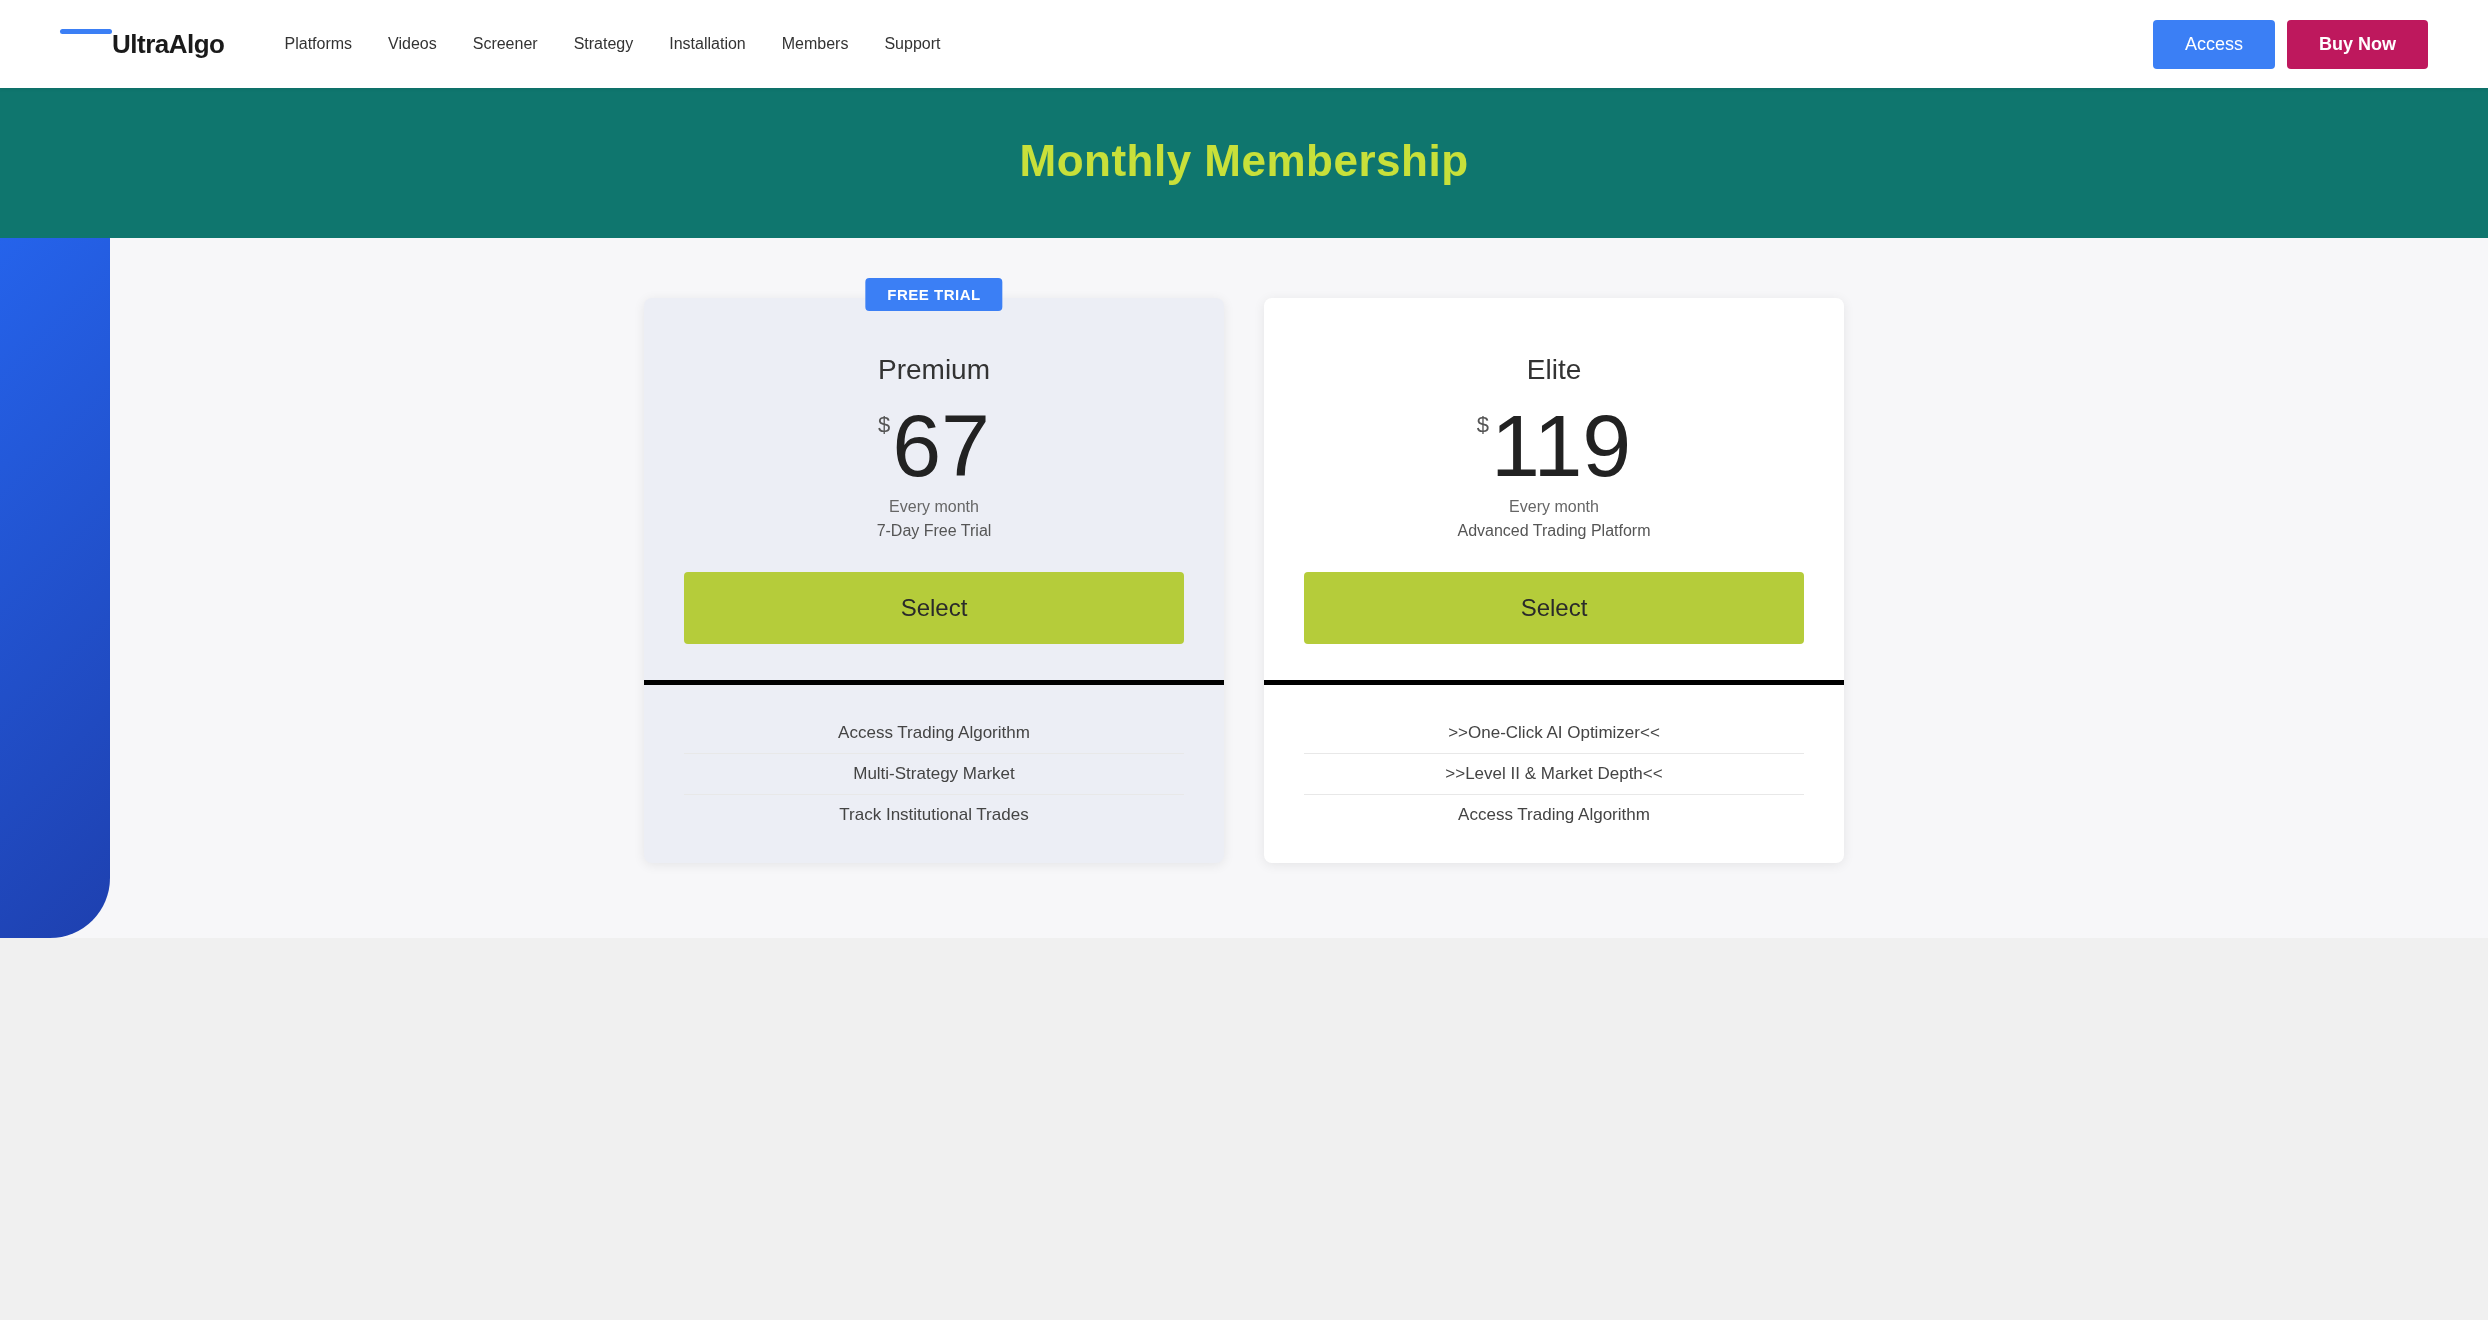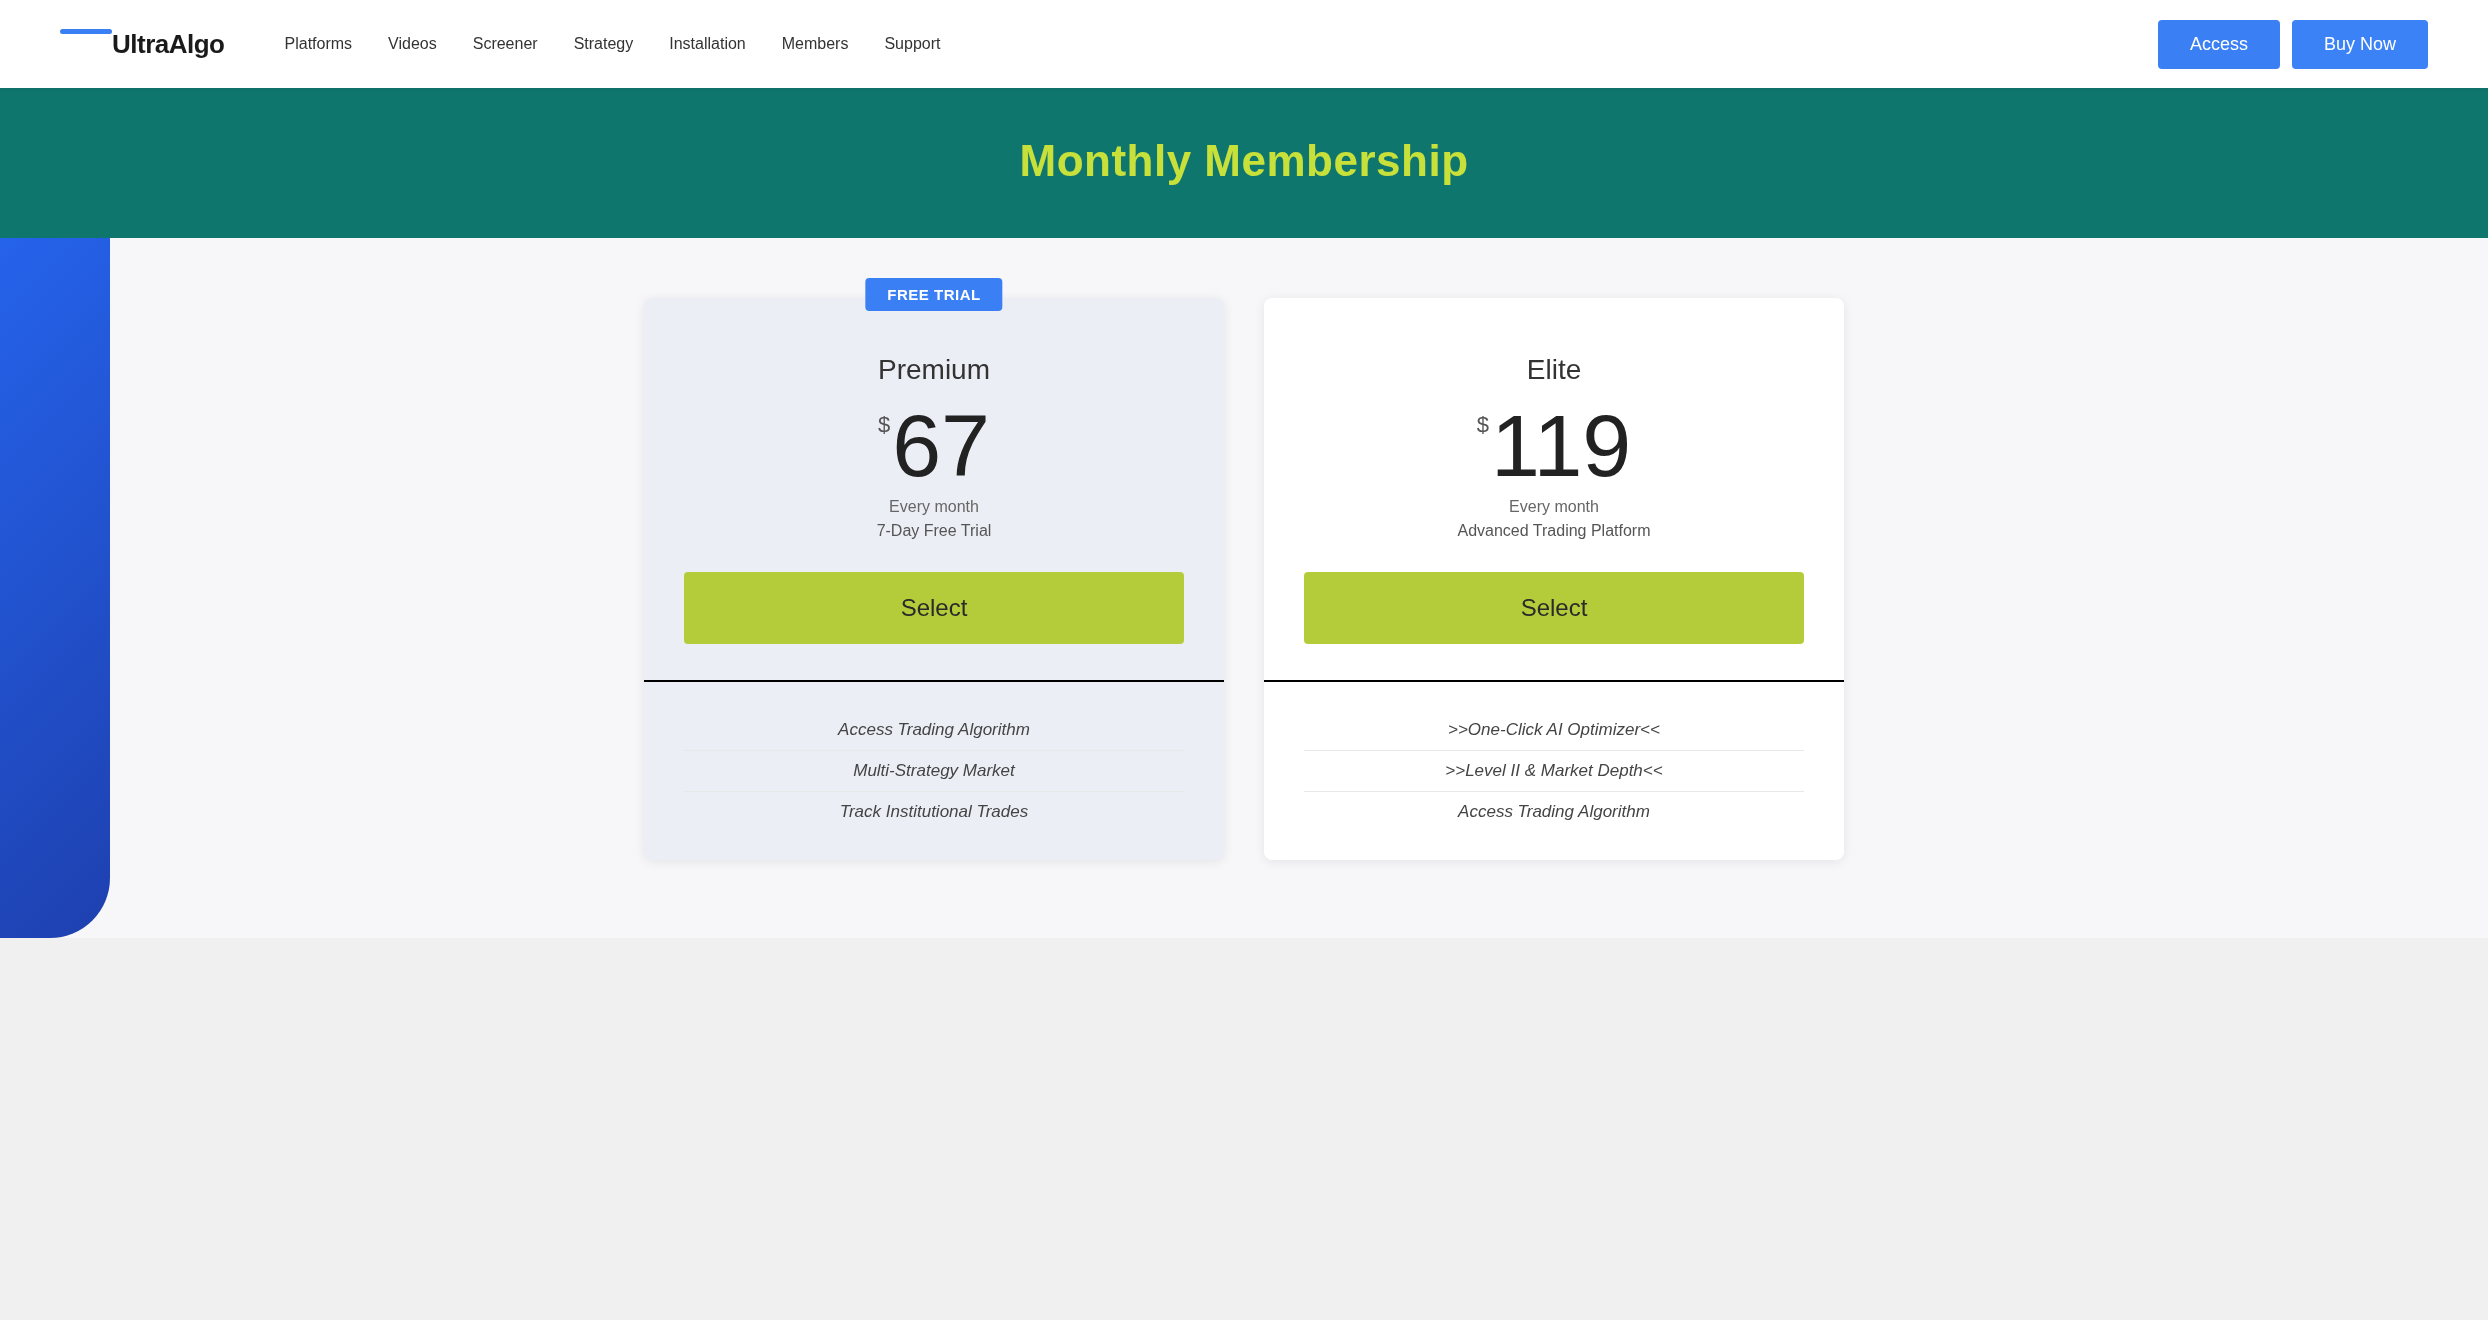--- a/index.html
+++ b/index.html
@@ -55,27 +55,27 @@
       background: #3b7ff5;
       color: #fff;
       border: none;
       padding: 14px 32px;
       border-radius: 4px;
       font-size: 18px;
       font-weight: 500;
       cursor: pointer;
     }
     .btn-buynow {
-      background: #3b82f6;
+      background: #be185d;
       color: #fff;
       border: none;
       padding: 14px 32px;
       border-radius: 4px;
       font-size: 18px;
-      font-weight: 400;
+      font-weight: 700;
       cursor: pointer;
     }
 
     
     .hero-banner {
       background: #0f766e;
       text-align: center;
       padding: 48px 0 52px;
     }
     .hero-title {
@@ -194,24 +194,23 @@
       border: none;
       padding: 22px 0;
       font-size: 24px;
       font-weight: 500;
       border-radius: 4px;
       cursor: pointer;
       margin: 16px 0 0;
     }
 
     .plan-card-bottom {
-      border-top: 2px solid #000000;
+      border-top: 5px solid #000000;
       padding: 28px 40px 28px;
       text-align: center;
-      font-style: italic;
     }
     .feature-item {
       font-size: 17px;
       color: #444;
       padding: 10px 0;
       border-bottom: 1px solid #e8e8e8;
     }
     .feature-item:last-child {
       border-bottom: none;
     }

